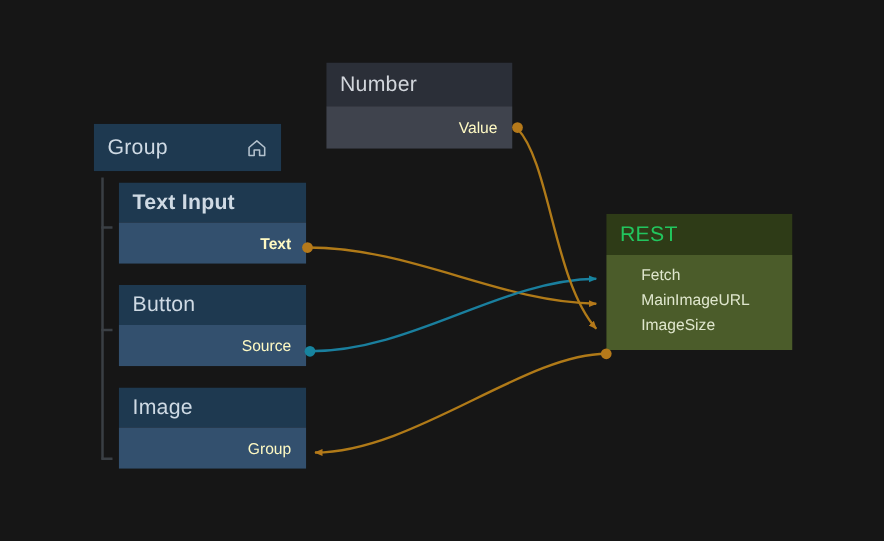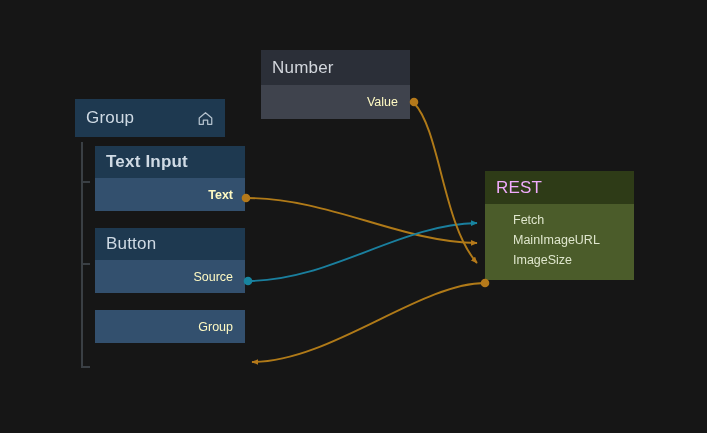--- a/index.html
+++ b/index.html
@@ -77,21 +77,21 @@
   }
   .gray-node .node-body {
     background: #3f434d;
     height: 34px;
     position: relative;
   }
   
   .green-node .node-header {
     background: #2e3b17;
     height: 33px;
-    color: #f0abfc;
+    color: #22c55e;
   }
   .green-node .node-body {
     background: #4b5c2a;
     padding: 6px 0 10px 16px;
   }
   .port-row {
     position: relative;
     height: 20px;
     line-height: 20px;
     font-size: 12.5px;
@@ -180,20 +180,23 @@
     </div>
     <div class="node-body">
       <span class="port-out">Source</span>
     </div>
   </div>
   <svg style="position:absolute; left:242px; top:275px; width:12px; height:12px;" viewBox="0 0 12 12" xmlns="http://www.w3.org/2000/svg">
     <circle cx="6" cy="6" r="4.3" fill="#17849f"></circle>
   </svg>
 
   <div class="node blue-node" style="left:95px; top:310px; width:150px;">
+    <div class="node-header">
+      <span class="node-label">Image</span>
+    </div>
     <div class="node-body">
       <span class="port-out">Group</span>
     </div>
   </div>
 
   <div class="node gray-node" style="left:261px; top:50px; width:149px;">
     <div class="node-header">
       <span class="node-label">Number</span>
     </div>
     <div class="node-body">

